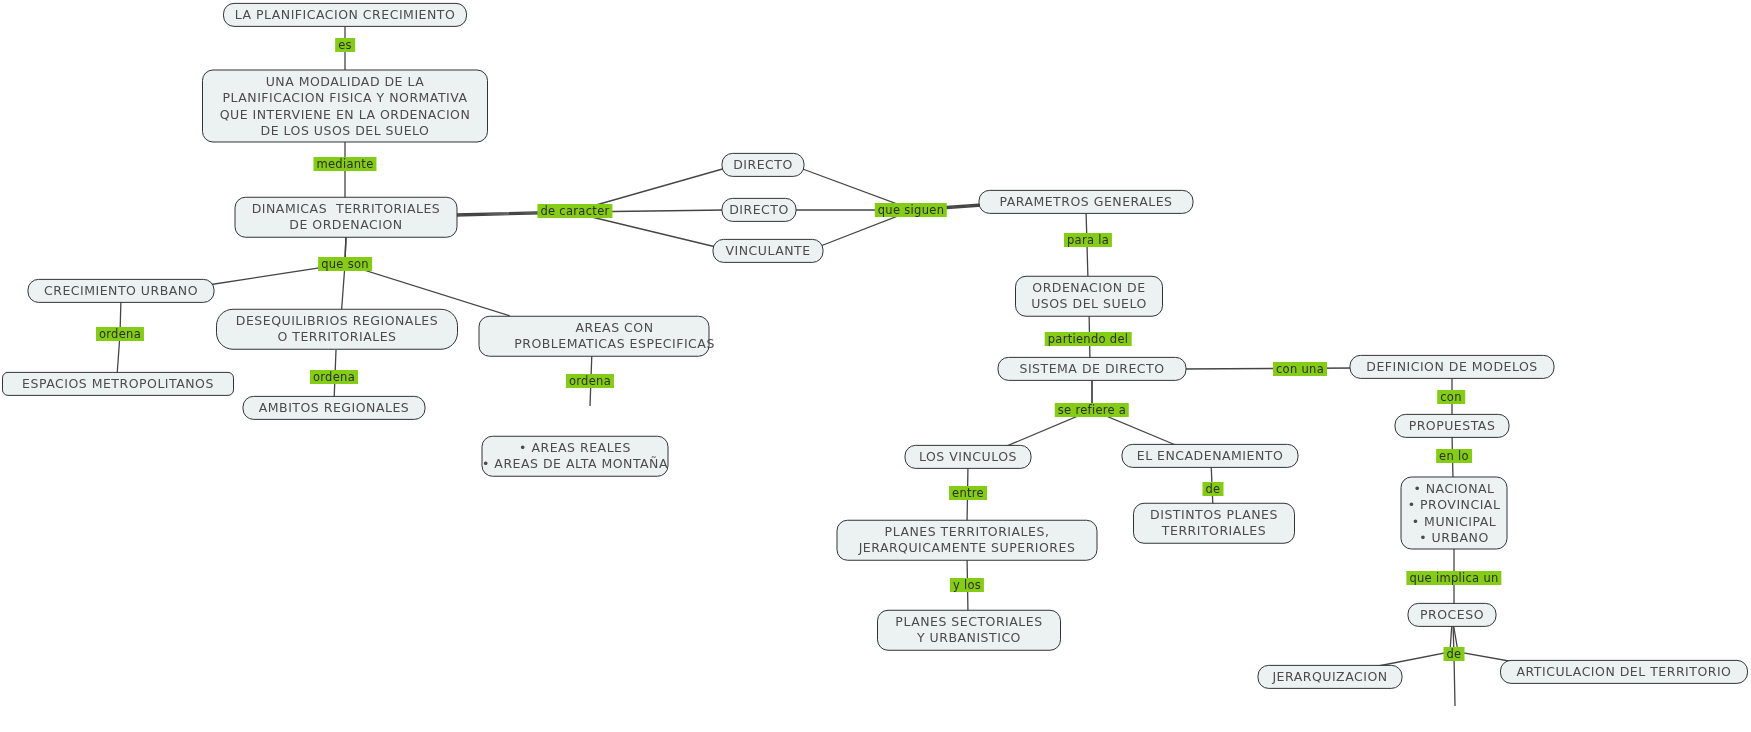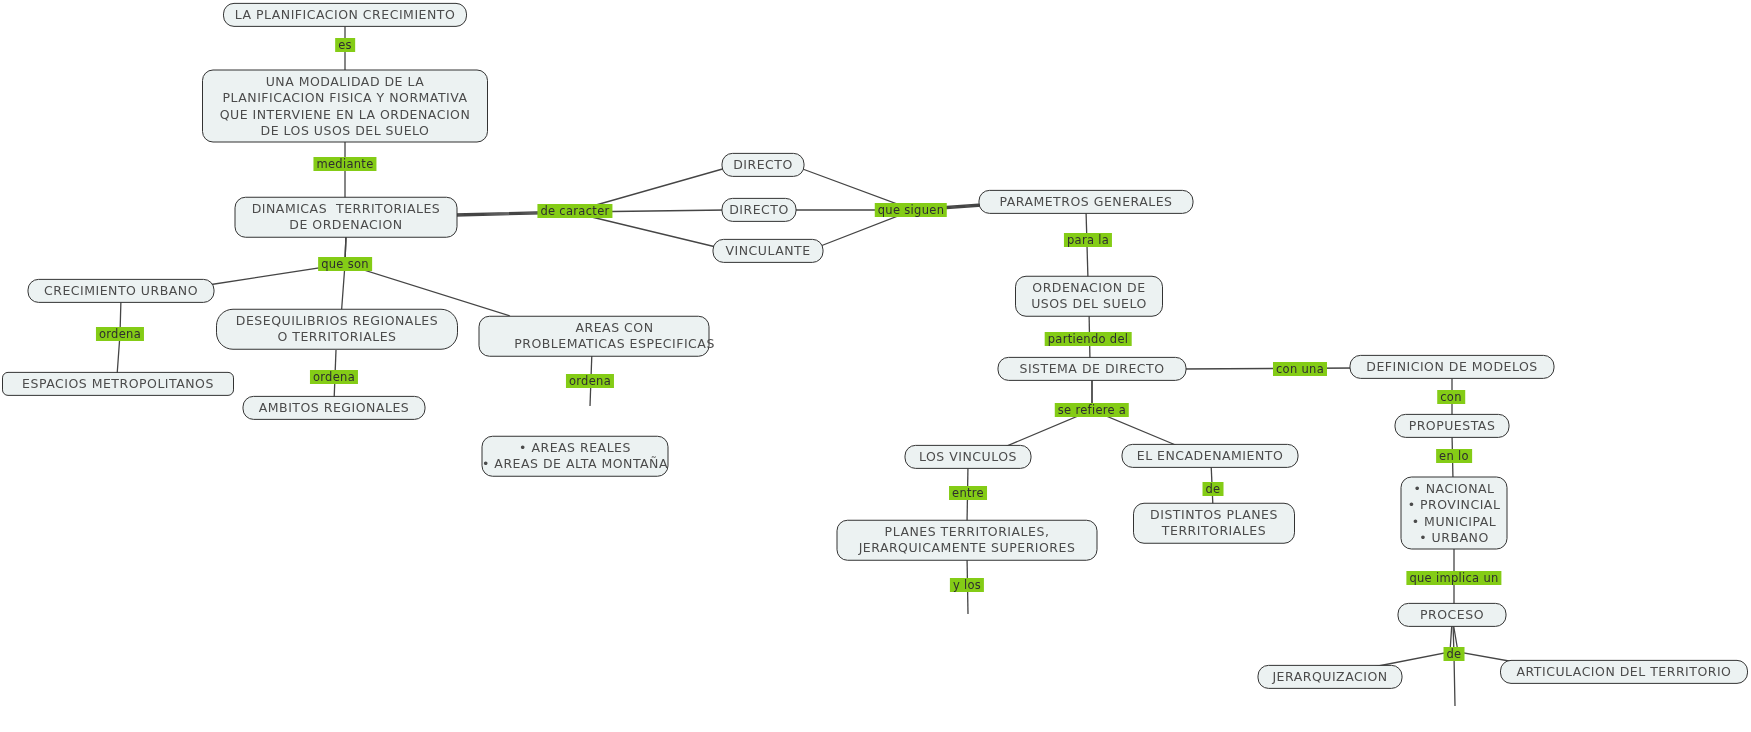--- a/index.html
+++ b/index.html
@@ -106,32 +106,34 @@
     <div class="node" style="left: 1089px; top: 296px; width: 148px;">ORDENACION DE
 USOS DEL SUELO</div>
     <div class="node" style="left: 1086px; top: 202px; width: 215px;">PARAMETROS GENERALES</div>
     <div class="node" style="left: 1092px; top: 369px; width: 189px;">SISTEMA DE DIRECTO</div>
     <div class="node" style="left: 1452px; top: 367px; width: 205px;">DEFINICION DE MODELOS</div>
     <div class="node" style="left: 1452px; top: 426px; width: 115px;">PROPUESTAS</div>
     <div class="node" style="left: 1454px; top: 513px; width: 107px;">• NACIONAL
 • PROVINCIAL
 • MUNICIPAL
 • URBANO</div>
-    <div class="node" style="left: 1452px; top: 615px; width: 109px;">PROCESO</div>
+    <div class="node" style="left: 1452px; top: 615px; width: 89px;">PROCESO</div>
     <div class="node" style="left: 1330px; top: 677px; width: 145px;">JERARQUIZACION</div>
     <div class="node" style="left: 1455px; top: 714px; width: 124px; margin-top: 44px;">ZONIFICACION</div>
     <div class="node" style="left: 1624px; top: 672px; width: 248px;">ARTICULACION DEL TERRITORIO</div>
     <div class="node" style="left: 121px; top: 291px; width: 187px;">CRECIMIENTO URBANO</div>
     <div class="node" style="left: 118px; top: 384px; width: 232px; border-radius: 6px;">ESPACIOS METROPOLITANOS</div>
     <div class="node" style="left: 337px; top: 329px; width: 242px; border-radius: 17px;">DESEQUILIBRIOS REGIONALES
 O TERRITORIALES</div>
     <div class="node" style="left: 334px; top: 408px; width: 183px;">AMBITOS REGIONALES</div>
     <div class="node" style="left: 594px; top: 336px; width: 231px; padding-left: 47px;">AREAS CON
 PROBLEMATICAS ESPECIFICAS</div>
     <div class="node" style="left: 575px; top: 420px; width: 187px; margin-top: 36px;">• AREAS REALES
 • AREAS DE ALTA MONTAÑA</div>
     <div class="node" style="left: 968px; top: 457px; width: 127px;">LOS VINCULOS</div>
     <div class="node" style="left: 1210px; top: 456px; width: 177px;">EL ENCADENAMIENTO</div>
     <div class="node" style="left: 967px; top: 540px; width: 261px;">PLANES TERRITORIALES,
 JERARQUICAMENTE SUPERIORES</div>
+    <div class="node" style="left: 969px; top: 630px; width: 184px;">PLANES SECTORIALES
+Y URBANISTICO</div>
     <div class="node" style="left: 1214px; top: 523px; width: 162px;">DISTINTOS PLANES
 TERRITORIALES</div>
   </div>
 
 </body></html>

